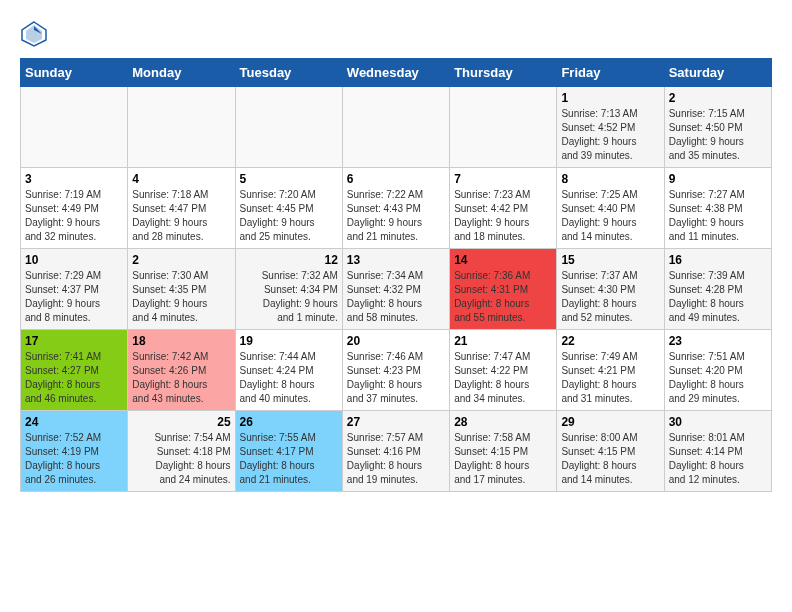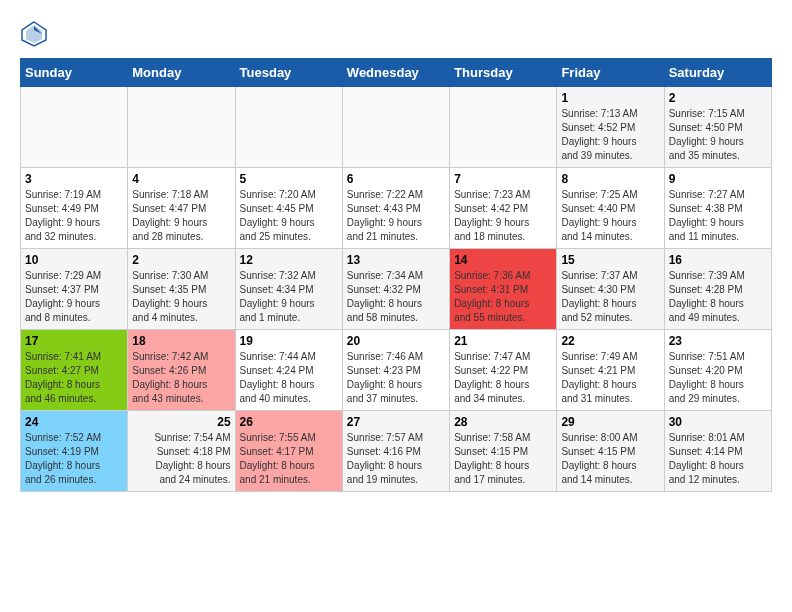--- a/index.html
+++ b/index.html
@@ -203,21 +203,21 @@
 Daylight: 9 hours
 and 8 minutes.</div>
         </td>
         <td style="background: rgb(245, 245, 245);">
           <div class="day-number">2</div>
           <div class="day-info" style="white-space: pre-line;">Sunrise: 7:30 AM
 Sunset: 4:35 PM
 Daylight: 9 hours
 and 4 minutes.</div>
         </td>
-        <td style="background: rgb(245, 245, 245);">
+        <td style="background: rgb(245, 245, 245); text-align: right;">
           <div class="day-number">12</div>
           <div class="day-info" style="white-space: pre-line;">Sunrise: 7:32 AM
 Sunset: 4:34 PM
 Daylight: 9 hours
 and 1 minute.</div>
         </td>
         <td style="background: rgb(245, 245, 245);">
           <div class="day-number">13</div>
           <div class="day-info" style="white-space: pre-line;">Sunrise: 7:34 AM
 Sunset: 4:32 PM
@@ -305,21 +305,21 @@
 Daylight: 8 hours
 and 26 minutes.</div>
         </td>
         <td style="background: rgb(245, 245, 245); text-align: right;">
           <div class="day-number">25</div>
           <div class="day-info" style="white-space: pre-line;">Sunrise: 7:54 AM
 Sunset: 4:18 PM
 Daylight: 8 hours
 and 24 minutes.</div>
         </td>
-        <td style="background: #fca5a5;">
+        <td style="background: #7dd3fc;">
           <div class="day-number">26</div>
           <div class="day-info" style="white-space: pre-line;">Sunrise: 7:55 AM
 Sunset: 4:17 PM
 Daylight: 8 hours
 and 21 minutes.</div>
         </td>
         <td style="background: rgb(245, 245, 245);">
           <div class="day-number">27</div>
           <div class="day-info" style="white-space: pre-line;">Sunrise: 7:57 AM
 Sunset: 4:16 PM

